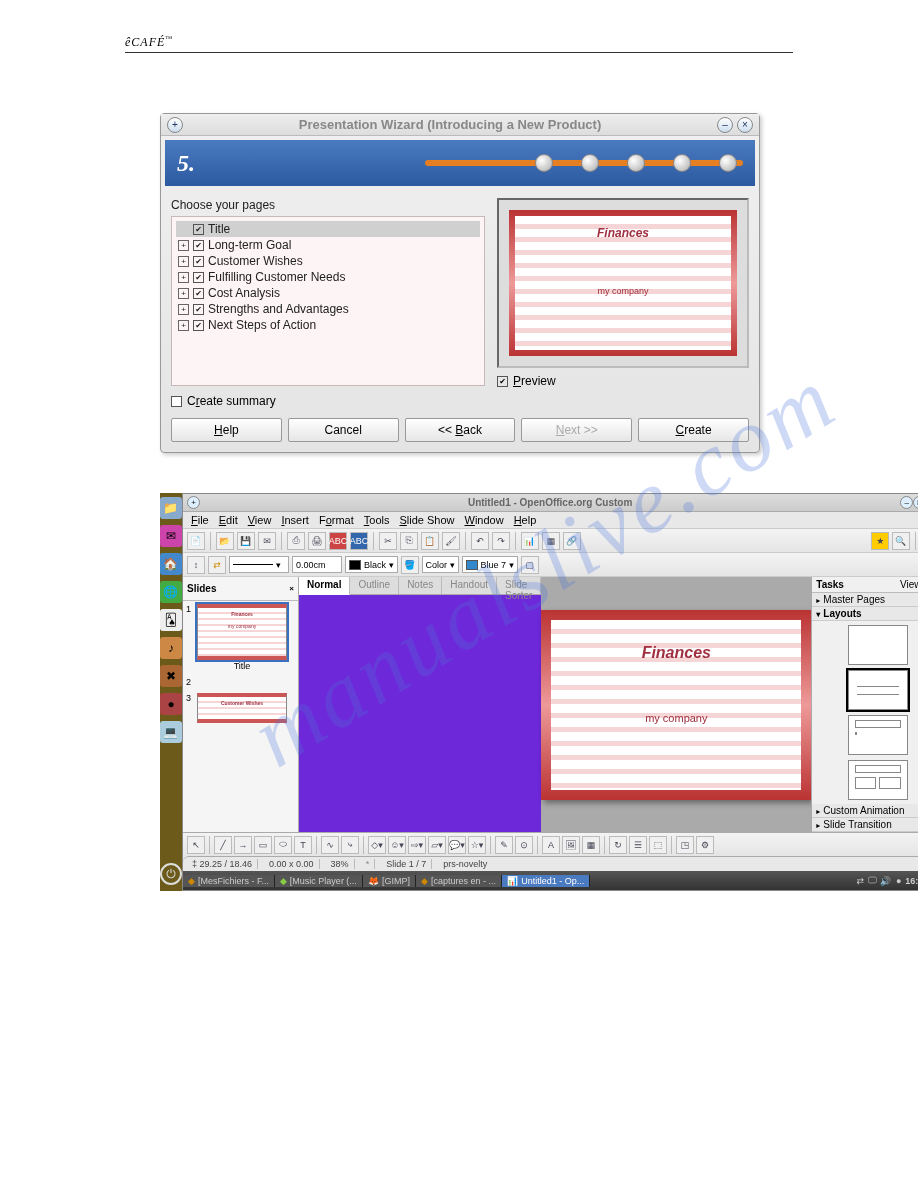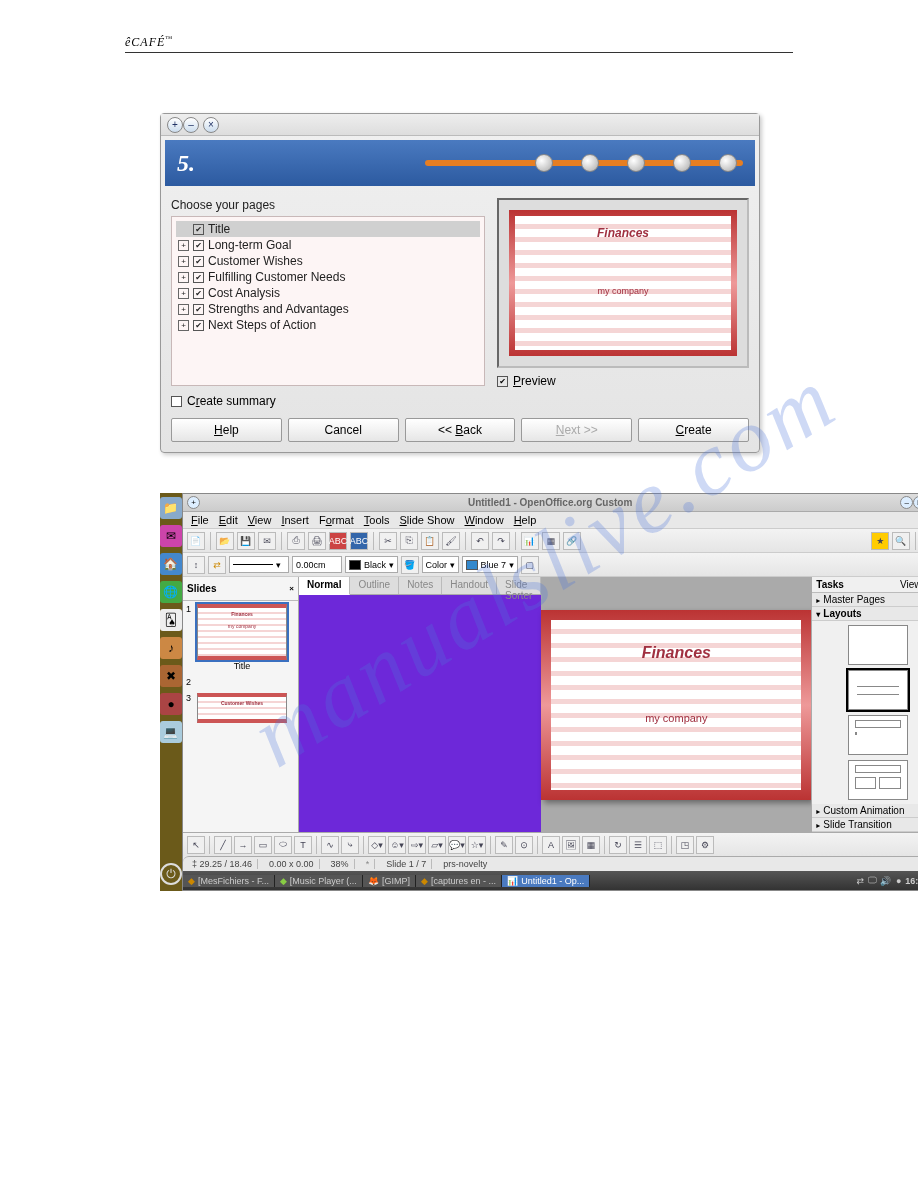--- a/index.html
+++ b/index.html
@@ -119,20 +119,21 @@
   <span>êCAFÉ</span><span class="tm">™</span>
 </div>
 
 <div class="watermark">manualslive.com</div>
 
 <div class="content-area">
 
 <div class="wizard">
   <div class="wiz-titlebar">
     <div class="circle-btn">+</div>
+    <div class="wiz-title">Presentation Wizard (Introducing a New Product)</div>
     <div class="circle-btn wiz-min">–</div>
     <div class="circle-btn wiz-close">×</div>
   </div>
   <div class="wiz-banner">
     <span class="wiz-step-num">5.</span>
     <div class="wiz-line"></div>
     <div class="wiz-dots">
       <div class="wiz-dot"></div>
       <div class="wiz-dot"></div>
       <div class="wiz-dot"></div>

